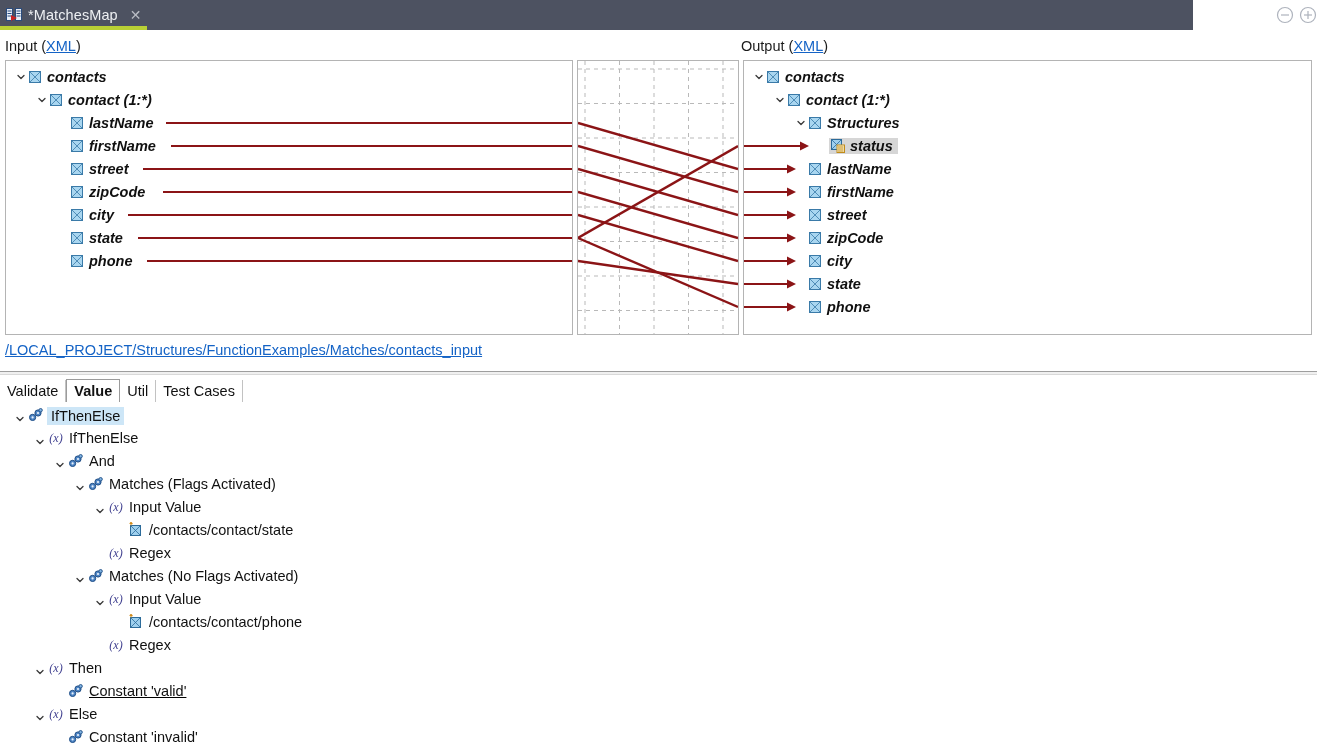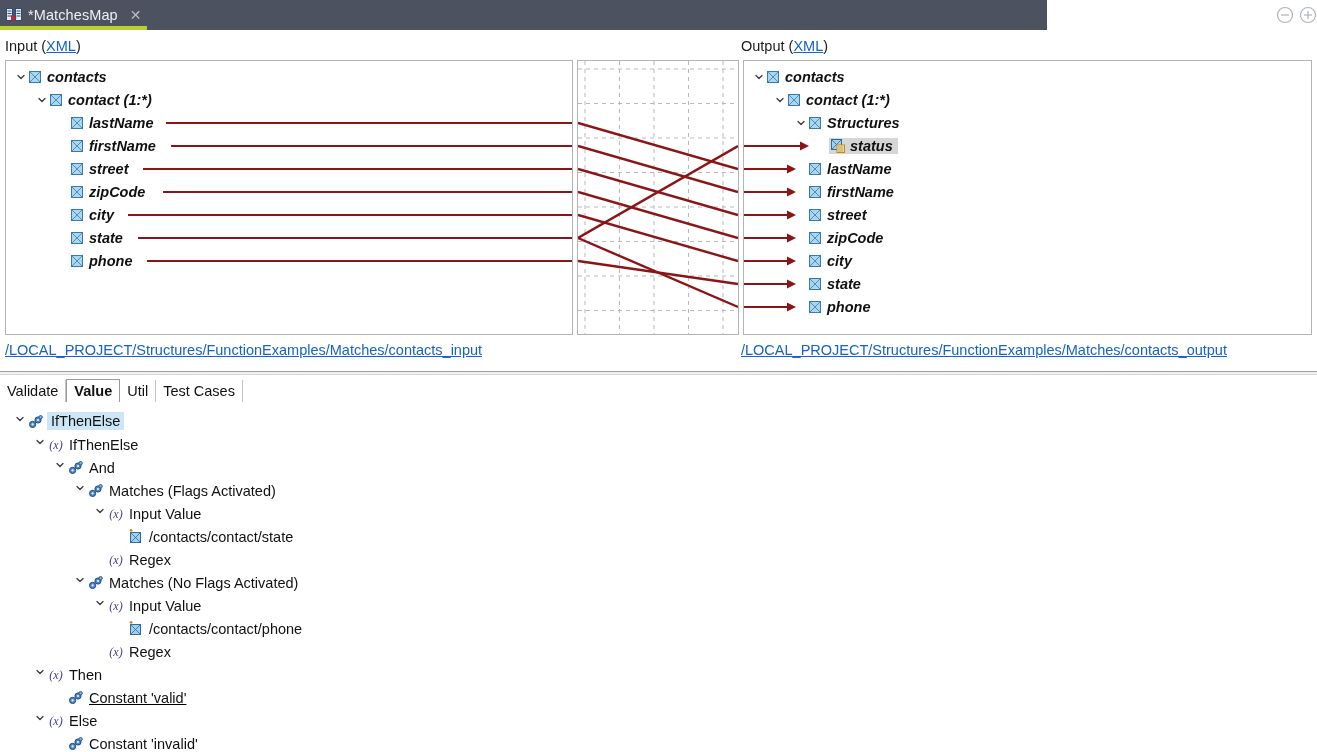--- a/index.html
+++ b/index.html
@@ -6,21 +6,21 @@
     margin: 0; padding: 0;
     width: 1317px; height: 752px;
     background: #ffffff;
     font-family: "Liberation Sans", sans-serif;
     overflow: hidden;
   }
   * { box-sizing: border-box; }
 
   
   .titlebar {
-    position: absolute; left: 0; top: 0; width: 1047px; height: 30px;
+    position: absolute; left: 0; top: 0; width: 1193px; height: 30px;
     background: #4d5261;
   }
   .tab {
     position: absolute; left: 0; top: 0; height: 30px;
     display: flex; align-items: center; padding: 0 10px 0 6px;
     background: #4d5261;
   }
   .tab-icon { width: 16px; height: 16px; position: relative; margin-right: 6px; flex: none; }
   .tab-label {
     color: #eef0f3; font-size: 14.5px; letter-spacing: .1px; white-space: nowrap;
@@ -98,21 +98,21 @@
   .ftab.active {
     font-weight: bold; border: 1px solid #9b9b9b; border-bottom: 1px solid #9b9b9b;
     border-top: 1px solid #9b9b9b; margin: -1px 0;
   }
   .tabstrip-underline {
     position: absolute; left: 0; top: 27px; width: 1317px; height: 1px; background: #ffffff;
   }
 
   .ftree { position: absolute; left: 0; top: 32px; width: 1317px; }
   .frow {
-    position: absolute; height: 23px; display: flex; align-items: flex-end; white-space: nowrap;
+    position: absolute; height: 23px; display: flex; align-items: flex-start; white-space: nowrap;
   }
   .ftwist { width: 16px; height: 23px; display:inline-flex; align-items:center; justify-content:center; flex:none; }
   .ftwist svg { display: block; }
   .ficon { width: 16px; height: 16px; flex: none; margin-right: 5px; position: relative; }
   .flabel { font-size: 14.5px; color: #111; }
   .flabel.sel { background: #cde6f7; padding: 1px 4px; margin-left: -2px; }
 
   a { cursor: pointer; }
 </style>
 </head>
@@ -457,21 +457,20 @@
         <line x1="0" y1="200" x2="45" y2="200" stroke="#8b1416" stroke-width="2"></line>
         <polygon points="43,195.5 52,200 43,204.5" fill="#8b1416"></polygon>
         <line x1="0" y1="223" x2="45" y2="223" stroke="#8b1416" stroke-width="2"></line>
         <polygon points="43,218.5 52,223 43,227.5" fill="#8b1416"></polygon>
         <line x1="0" y1="246" x2="45" y2="246" stroke="#8b1416" stroke-width="2"></line>
         <polygon points="43,241.5 52,246 43,250.5" fill="#8b1416"></polygon>
       </svg>
     </div>
 
   <a class="pathlink" style="left:5px;">/LOCAL_PROJECT/Structures/FunctionExamples/Matches/contacts_input</a>
-  <a class="pathlink" style="left:741px;">/LOCAL_PROJECT/Structures/FunctionExamples/Matches/contacts_output</a>
 </div>
 
 <div class="hsep"></div>
 
 <div class="bottom">
   <div class="tabstrip" id="tabstrip">
       <div class="ftab">Validate</div>
       <div class="ftab active">Value</div>
       <div class="ftab">Util</div>
       <div class="ftab">Test Cases</div>

